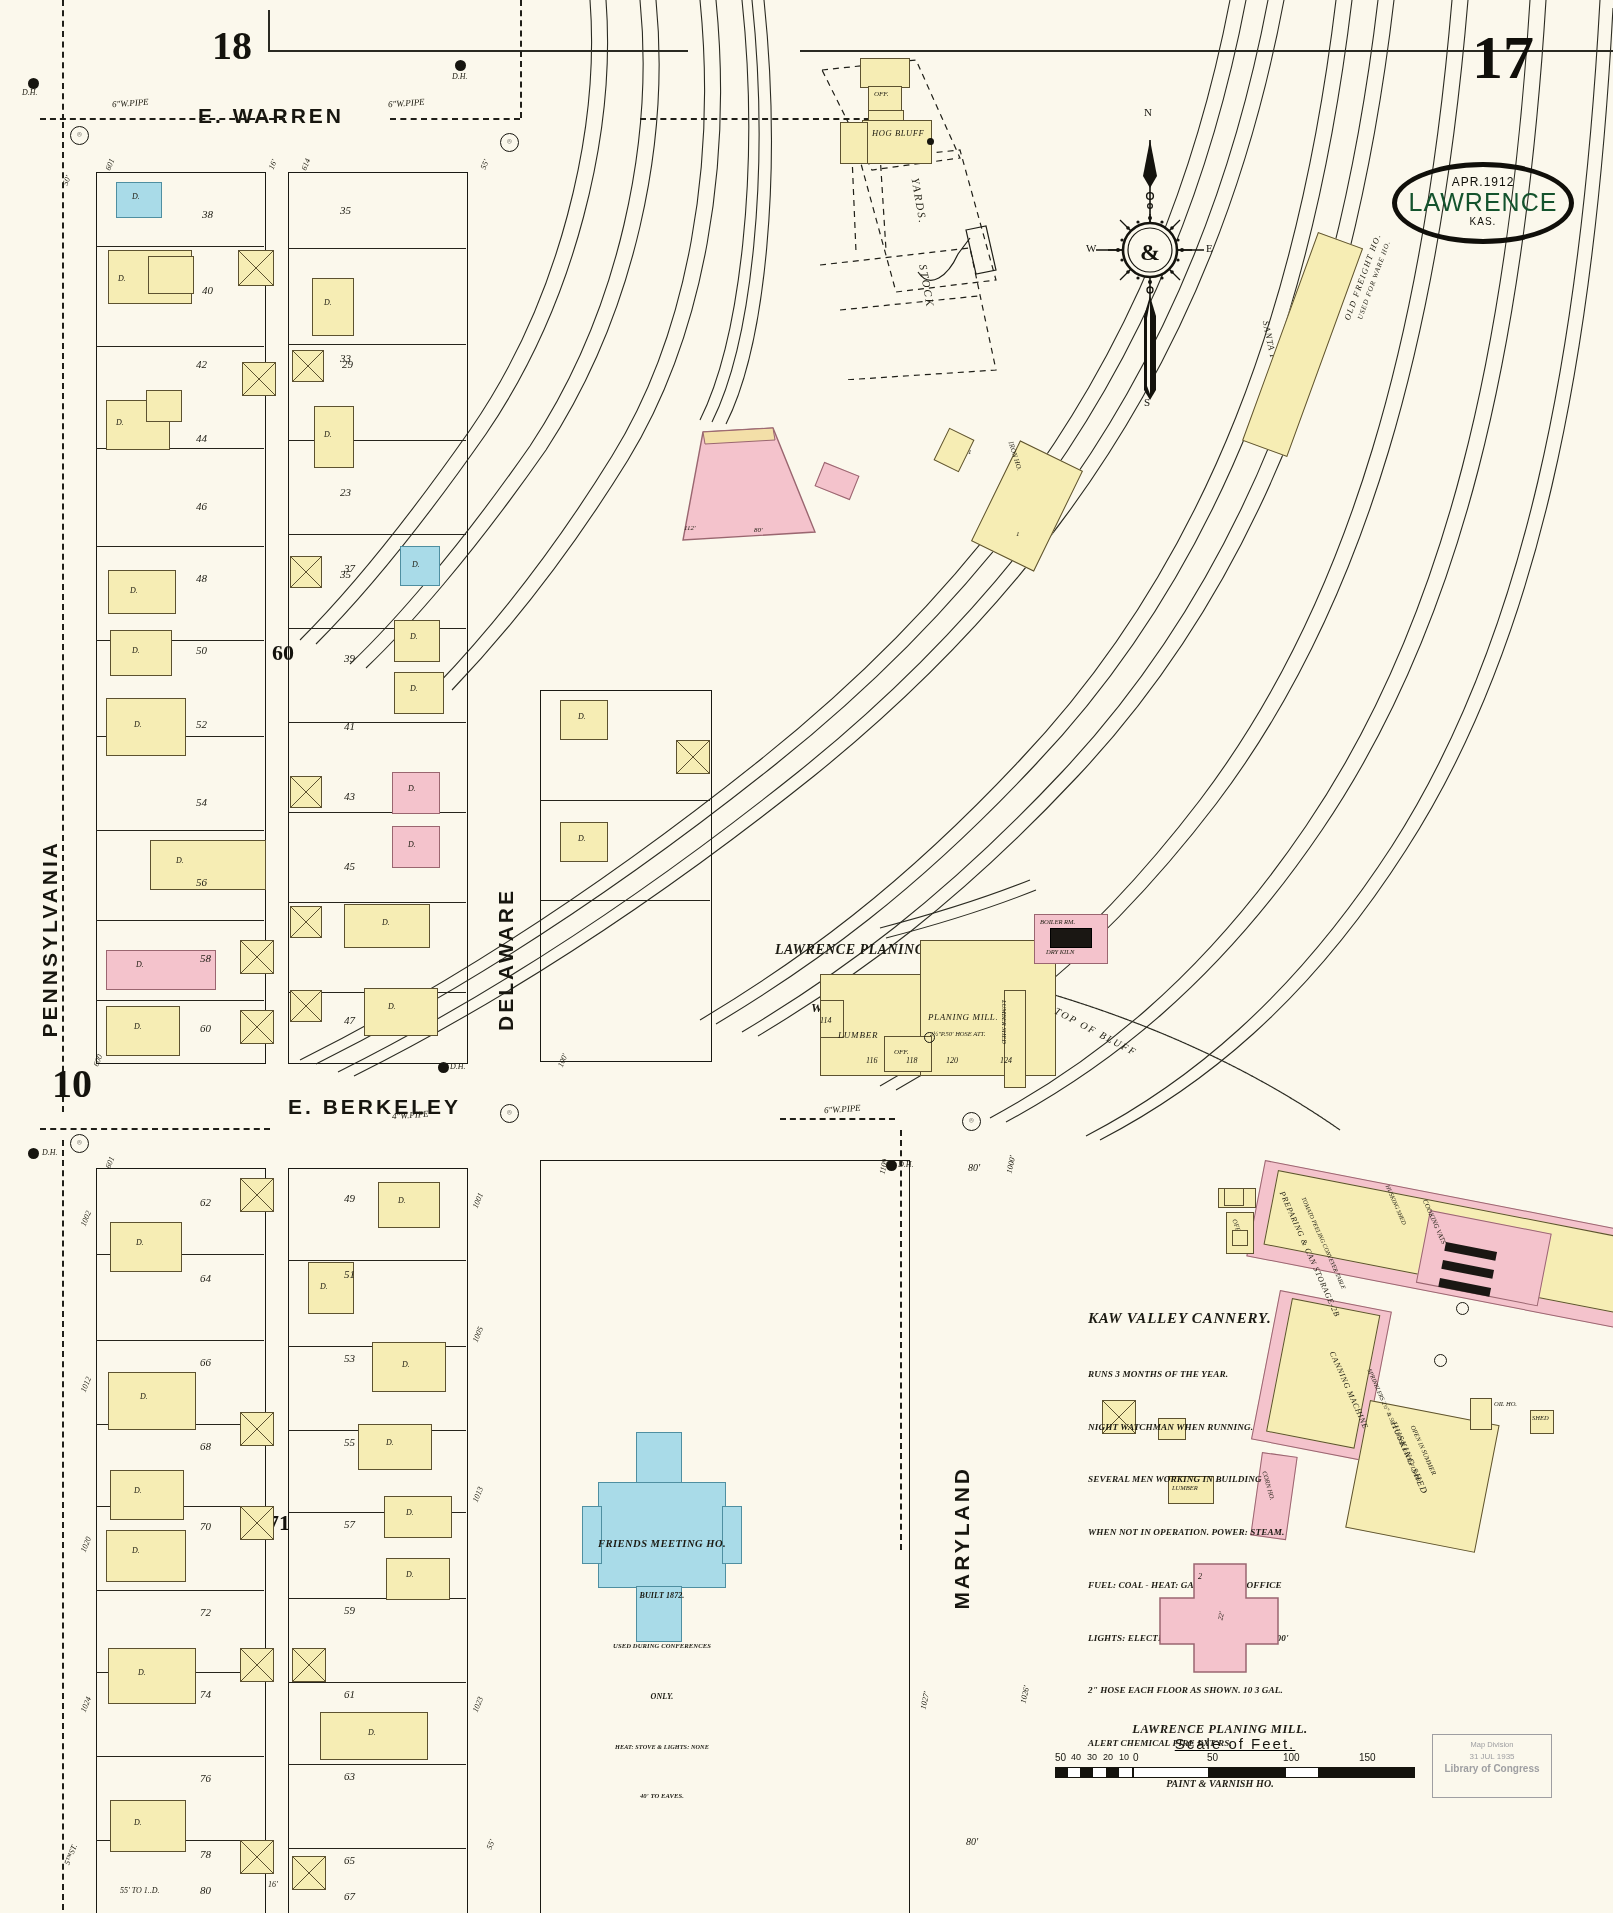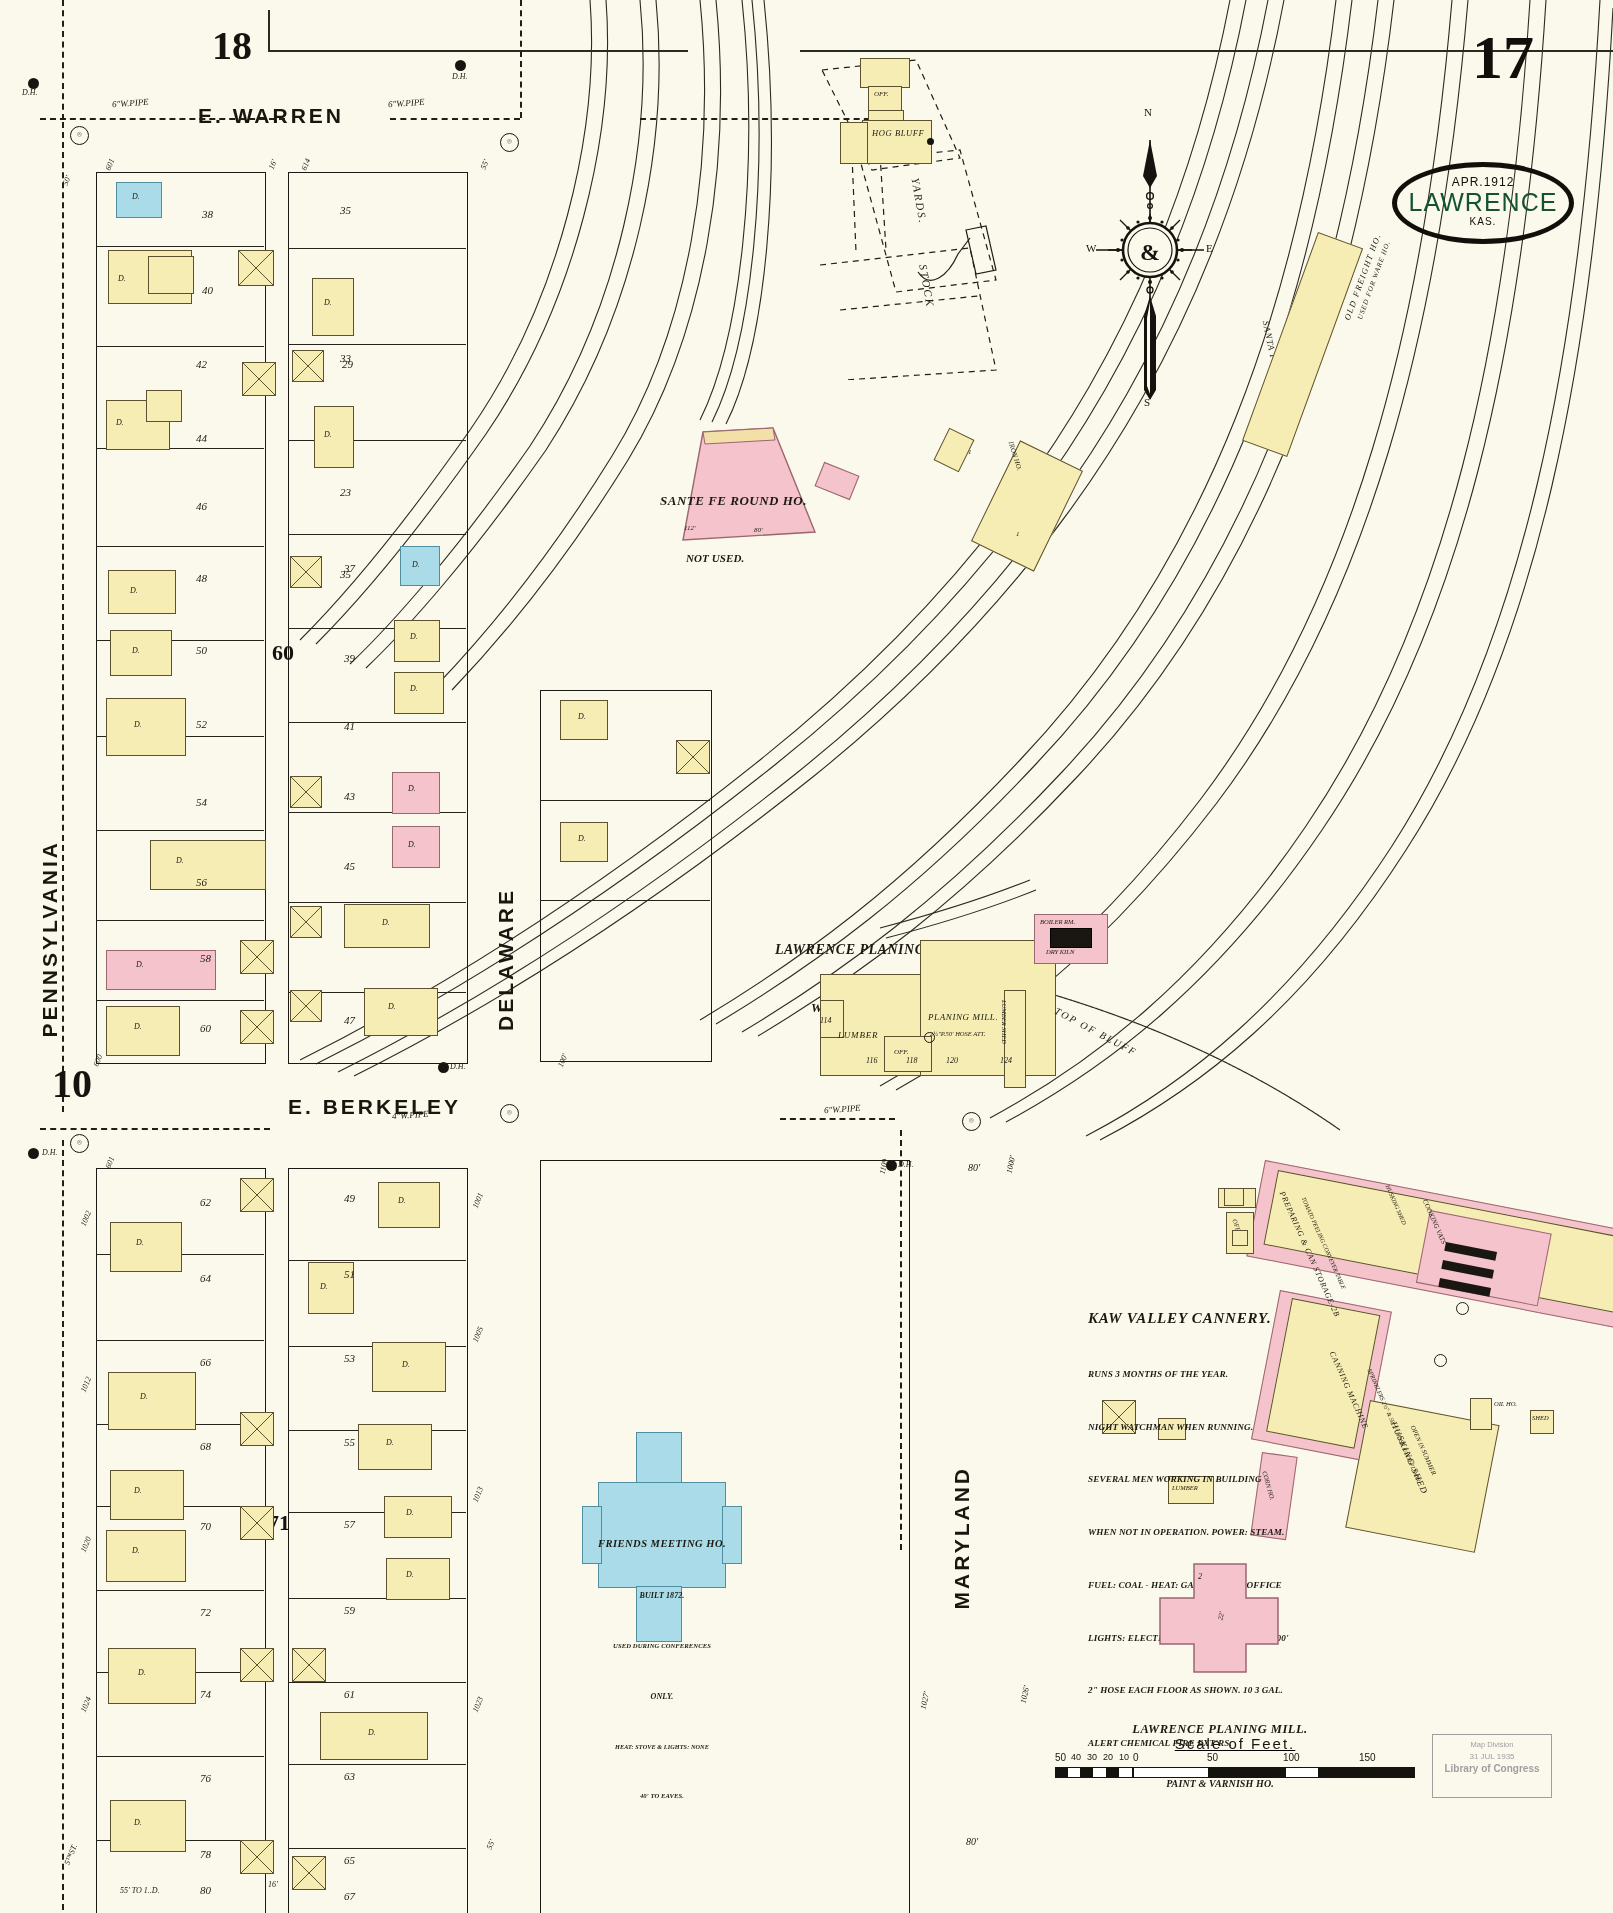--- a/index.html
+++ b/index.html
@@ -410,24 +410,20 @@
   <div class="bld" style="left:868px;top:110px;width:34px;height:24px;"></div>
   <div class="bld" style="left:862px;top:120px;width:68px;height:42px;"></div>
   <div class="bld" style="left:840px;top:122px;width:26px;height:40px;"></div>
   <div class="tiny txt" style="left:872px;top:128px;font-size:8.5px;letter-spacing:.6px;">HOG BLUFF</div>
   <div class="dh" style="left:927px;top:138px;width:7px;height:7px;"></div>
 
   <svg class="abs" style="left:645px;top:420px;" width="210" height="130">
     <path d="M58,12 L128,8 L170,112 L38,120 Z" fill="#f4c3cc" stroke="#9a6670" stroke-width="1.4"></path>
     <path d="M58,12 L128,8 L130,20 L60,24 Z" fill="#f3dfa8" stroke="#9a6670" stroke-width="1"></path>
   </svg>
-  <div class="annot" style="left:660px;top:452px;">
-    <div class="ttl" style="font-size:13px;">SANTE FE ROUND HO.</div>
-    <div class="ln" style="font-size:11px;padding-left:26px;">NOT USED.</div>
-  </div>
   <div class="tiny txt" style="left:684px;top:524px;font-size:7px;">112'</div>
   <div class="tiny txt" style="left:754px;top:526px;font-size:7px;">80'</div>
   <div class="bld brick" style="left:818px;top:468px;width:36px;height:24px;transform:rotate(22deg);"></div>
 
   <div class="bld" style="left:940px;top:432px;width:26px;height:34px;transform:rotate(26deg);"></div>
   <div class="bld" style="left:992px;top:450px;width:68px;height:110px;transform:rotate(26deg);"></div>
   <div class="tiny txt" style="left:1000px;top:452px;font-size:7px;transform:rotate(72deg);">IRON HO.</div>
   <div class="tiny txt" style="left:1016px;top:530px;font-size:7px;">1</div>
   <div class="tiny txt" style="left:968px;top:448px;font-size:7px;">1</div>
 

